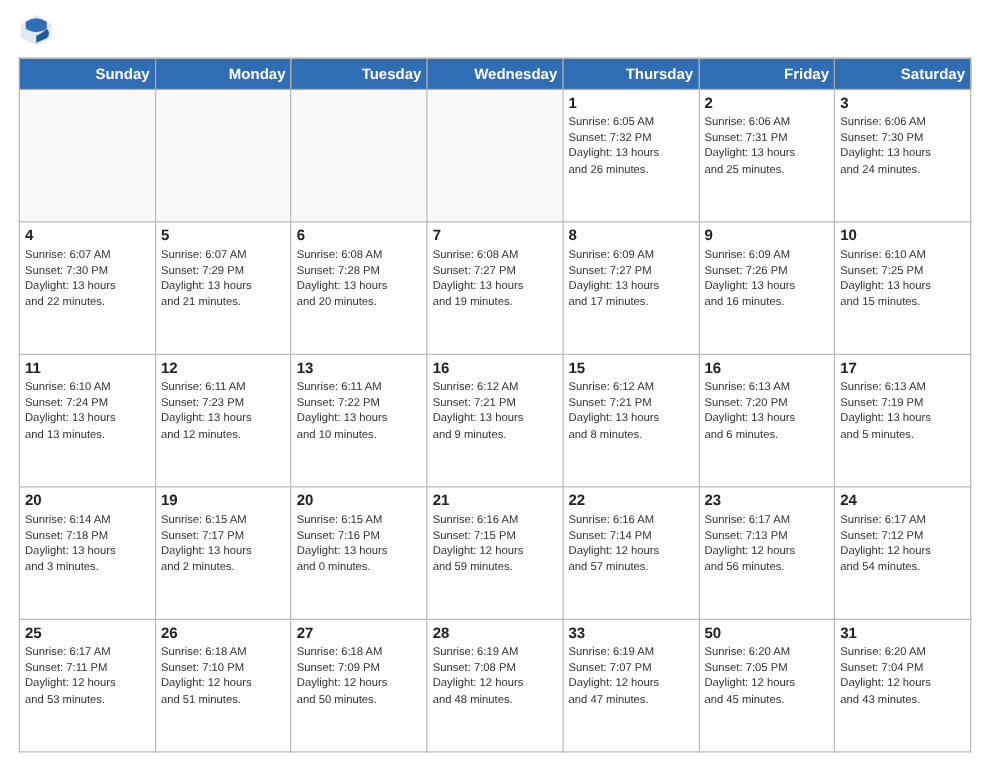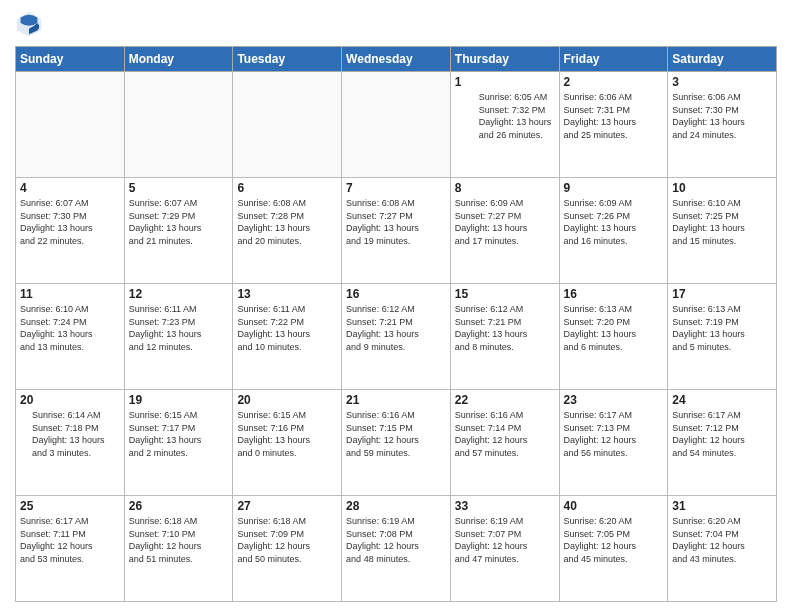--- a/index.html
+++ b/index.html
@@ -61,21 +61,21 @@
       width: 100%;
       table-layout: fixed;
     }
     .calendar th {
       background: #2f6db5;
       color: #fff;
       font-size: 12px;
       font-weight: bold;
       padding: 5px 4px;
       border: 1px solid #aaa;
-      text-align: left;
+      text-align: right;
     }
     .calendar td {
       border: 1px solid #bbb;
       vertical-align: top;
       padding: 3px 4px;
       font-size: 9.5px;
       color: #222;
       height: 88px;
       background: #fff;
     }
@@ -130,21 +130,21 @@
         </tr>
     </thead>
     <tbody id="calendar-body">
     <tr>
           <td class="empty"></td>
           <td class="empty"></td>
           <td class="empty"></td>
           <td class="empty"></td>
           <td>
             <span class="day-num">1</span>
-            <div class="day-info" style="white-space: pre-line; margin-left: 24px;">Sunrise: 6:05 AM
+            <div class="day-info" style="white-space: pre-line;">Sunrise: 6:05 AM
 Sunset: 7:32 PM
 Daylight: 13 hours
 and 26 minutes.</div>
           </td>
           <td>
             <span class="day-num">2</span>
             <div class="day-info" style="white-space: pre-line;">Sunrise: 6:06 AM
 Sunset: 7:31 PM
 Daylight: 13 hours
 and 25 minutes.</div>
@@ -255,21 +255,21 @@
             <span class="day-num">17</span>
             <div class="day-info" style="white-space: pre-line;">Sunrise: 6:13 AM
 Sunset: 7:19 PM
 Daylight: 13 hours
 and 5 minutes.</div>
           </td>
         </tr>
         <tr>
           <td>
             <span class="day-num">20</span>
-            <div class="day-info" style="white-space: pre-line; margin-left: 12px;">Sunrise: 6:14 AM
+            <div class="day-info" style="white-space: pre-line;">Sunrise: 6:14 AM
 Sunset: 7:18 PM
 Daylight: 13 hours
 and 3 minutes.</div>
           </td>
           <td>
             <span class="day-num">19</span>
             <div class="day-info" style="white-space: pre-line;">Sunrise: 6:15 AM
 Sunset: 7:17 PM
 Daylight: 13 hours
 and 2 minutes.</div>
@@ -340,21 +340,21 @@
 and 48 minutes.</div>
           </td>
           <td>
             <span class="day-num">33</span>
             <div class="day-info" style="white-space: pre-line;">Sunrise: 6:19 AM
 Sunset: 7:07 PM
 Daylight: 12 hours
 and 47 minutes.</div>
           </td>
           <td>
-            <span class="day-num">40</span>
+            <span class="day-num">50</span>
             <div class="day-info" style="white-space: pre-line;">Sunrise: 6:20 AM
 Sunset: 7:05 PM
 Daylight: 12 hours
 and 45 minutes.</div>
           </td>
           <td>
             <span class="day-num">31</span>
             <div class="day-info" style="white-space: pre-line;">Sunrise: 6:20 AM
 Sunset: 7:04 PM
 Daylight: 12 hours

